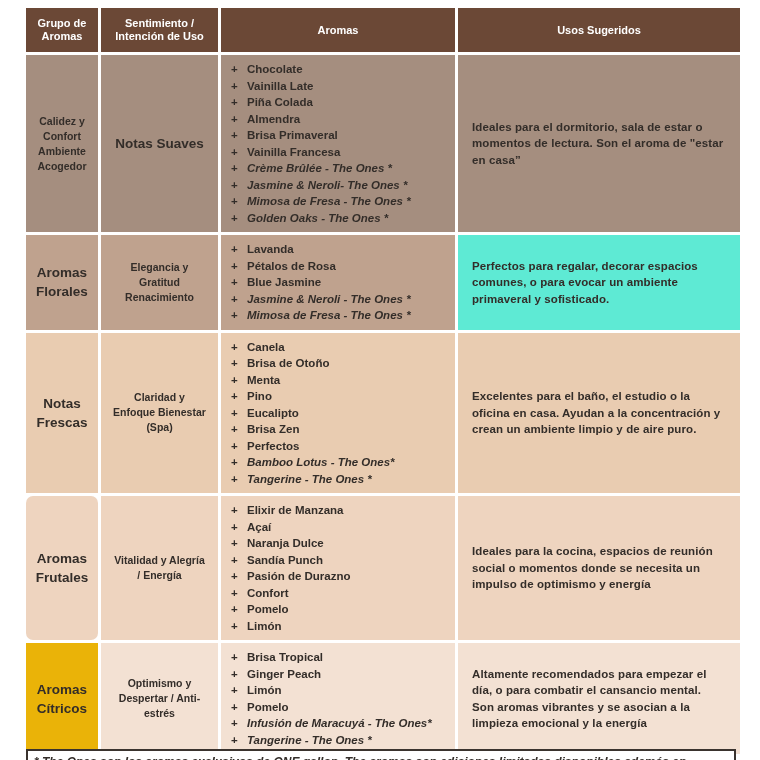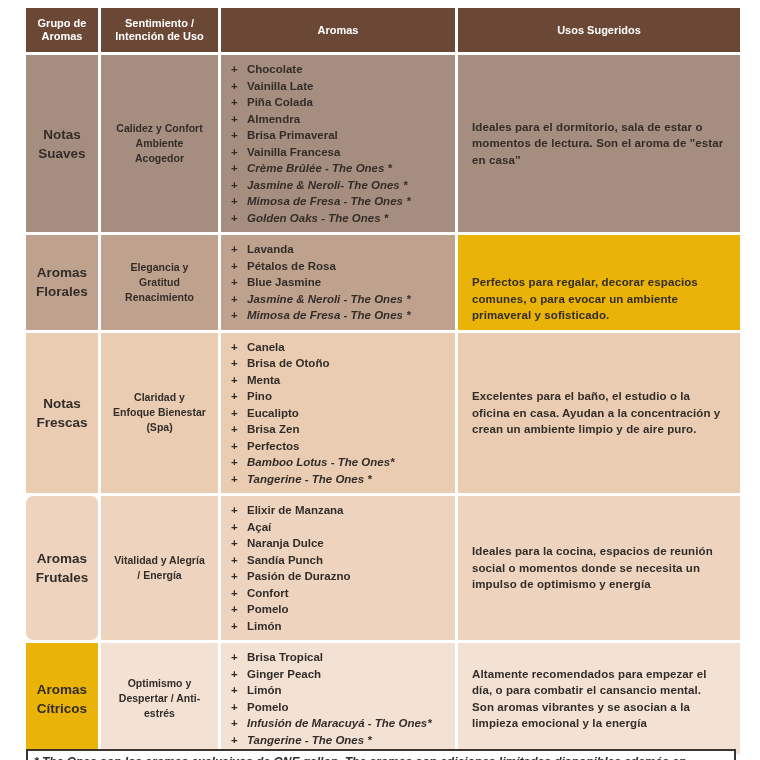--- a/index.html
+++ b/index.html
@@ -76,26 +76,26 @@
 
     <div class="row header-row">
       <div class="cell hdr" style="background: rgb(107, 72, 54); color: rgb(255, 255, 255);">Grupo de Aromas</div>
       <div class="cell hdr" style="background: rgb(107, 72, 54); color: rgb(255, 255, 255);">Sentimiento / Intención de Uso</div>
       <div class="cell hdr" style="background: rgb(107, 72, 54); color: rgb(255, 255, 255);">Aromas</div>
       <div class="cell hdr" style="background: rgb(107, 72, 54); color: rgb(255, 255, 255);">Usos Sugeridos</div>
     </div>
 
     <div id="rows">
   <div class="row body-row">
-    <div class="cell group-cell" style="background: rgb(165, 142, 127);">Notas Suaves</div>
     <div class="cell sentiment-cell" style="background: rgb(165, 142, 127);">
             <div>Calidez y Confort</div>
             <div>Ambiente</div>
             <div>Acogedor</div>
           </div>
+    <div class="cell group-cell" style="background: rgb(165, 142, 127);">Notas Suaves</div>
     <div class="cell aromas-cell" style="background: rgb(165, 142, 127);">
             <div class="aroma-item">
               <span class="bullet">+</span>
               <span class="aroma-text">Chocolate</span>
             </div>
             <div class="aroma-item">
               <span class="bullet">+</span>
               <span class="aroma-text">Vainilla Late</span>
             </div>
             <div class="aroma-item">
@@ -158,21 +158,21 @@
             </div>
             <div class="aroma-item italic">
               <span class="bullet">+</span>
               <span class="aroma-text">Jasmine &amp; Neroli - The Ones *</span>
             </div>
             <div class="aroma-item italic">
               <span class="bullet">+</span>
               <span class="aroma-text">Mimosa de Fresa - The Ones *</span>
             </div>
           </div>
-    <div class="cell usos-cell" style="background: #eab308; align-items: flex-end;">
+    <div class="cell usos-cell" style="background: #5eead4;">
       <span class="usos-text">Perfectos para regalar, decorar espacios comunes, o para evocar un ambiente primaveral y sofisticado.</span>
     </div>
   </div>
 
   <div class="row body-row">
     <div class="cell group-cell" style="background: rgb(233, 204, 177);">Notas Frescas</div>
     <div class="cell sentiment-cell" style="background: rgb(233, 204, 177);">
             <div>Claridad y</div>
             <div>Enfoque  Bienestar</div>
             <div>(Spa)</div>

